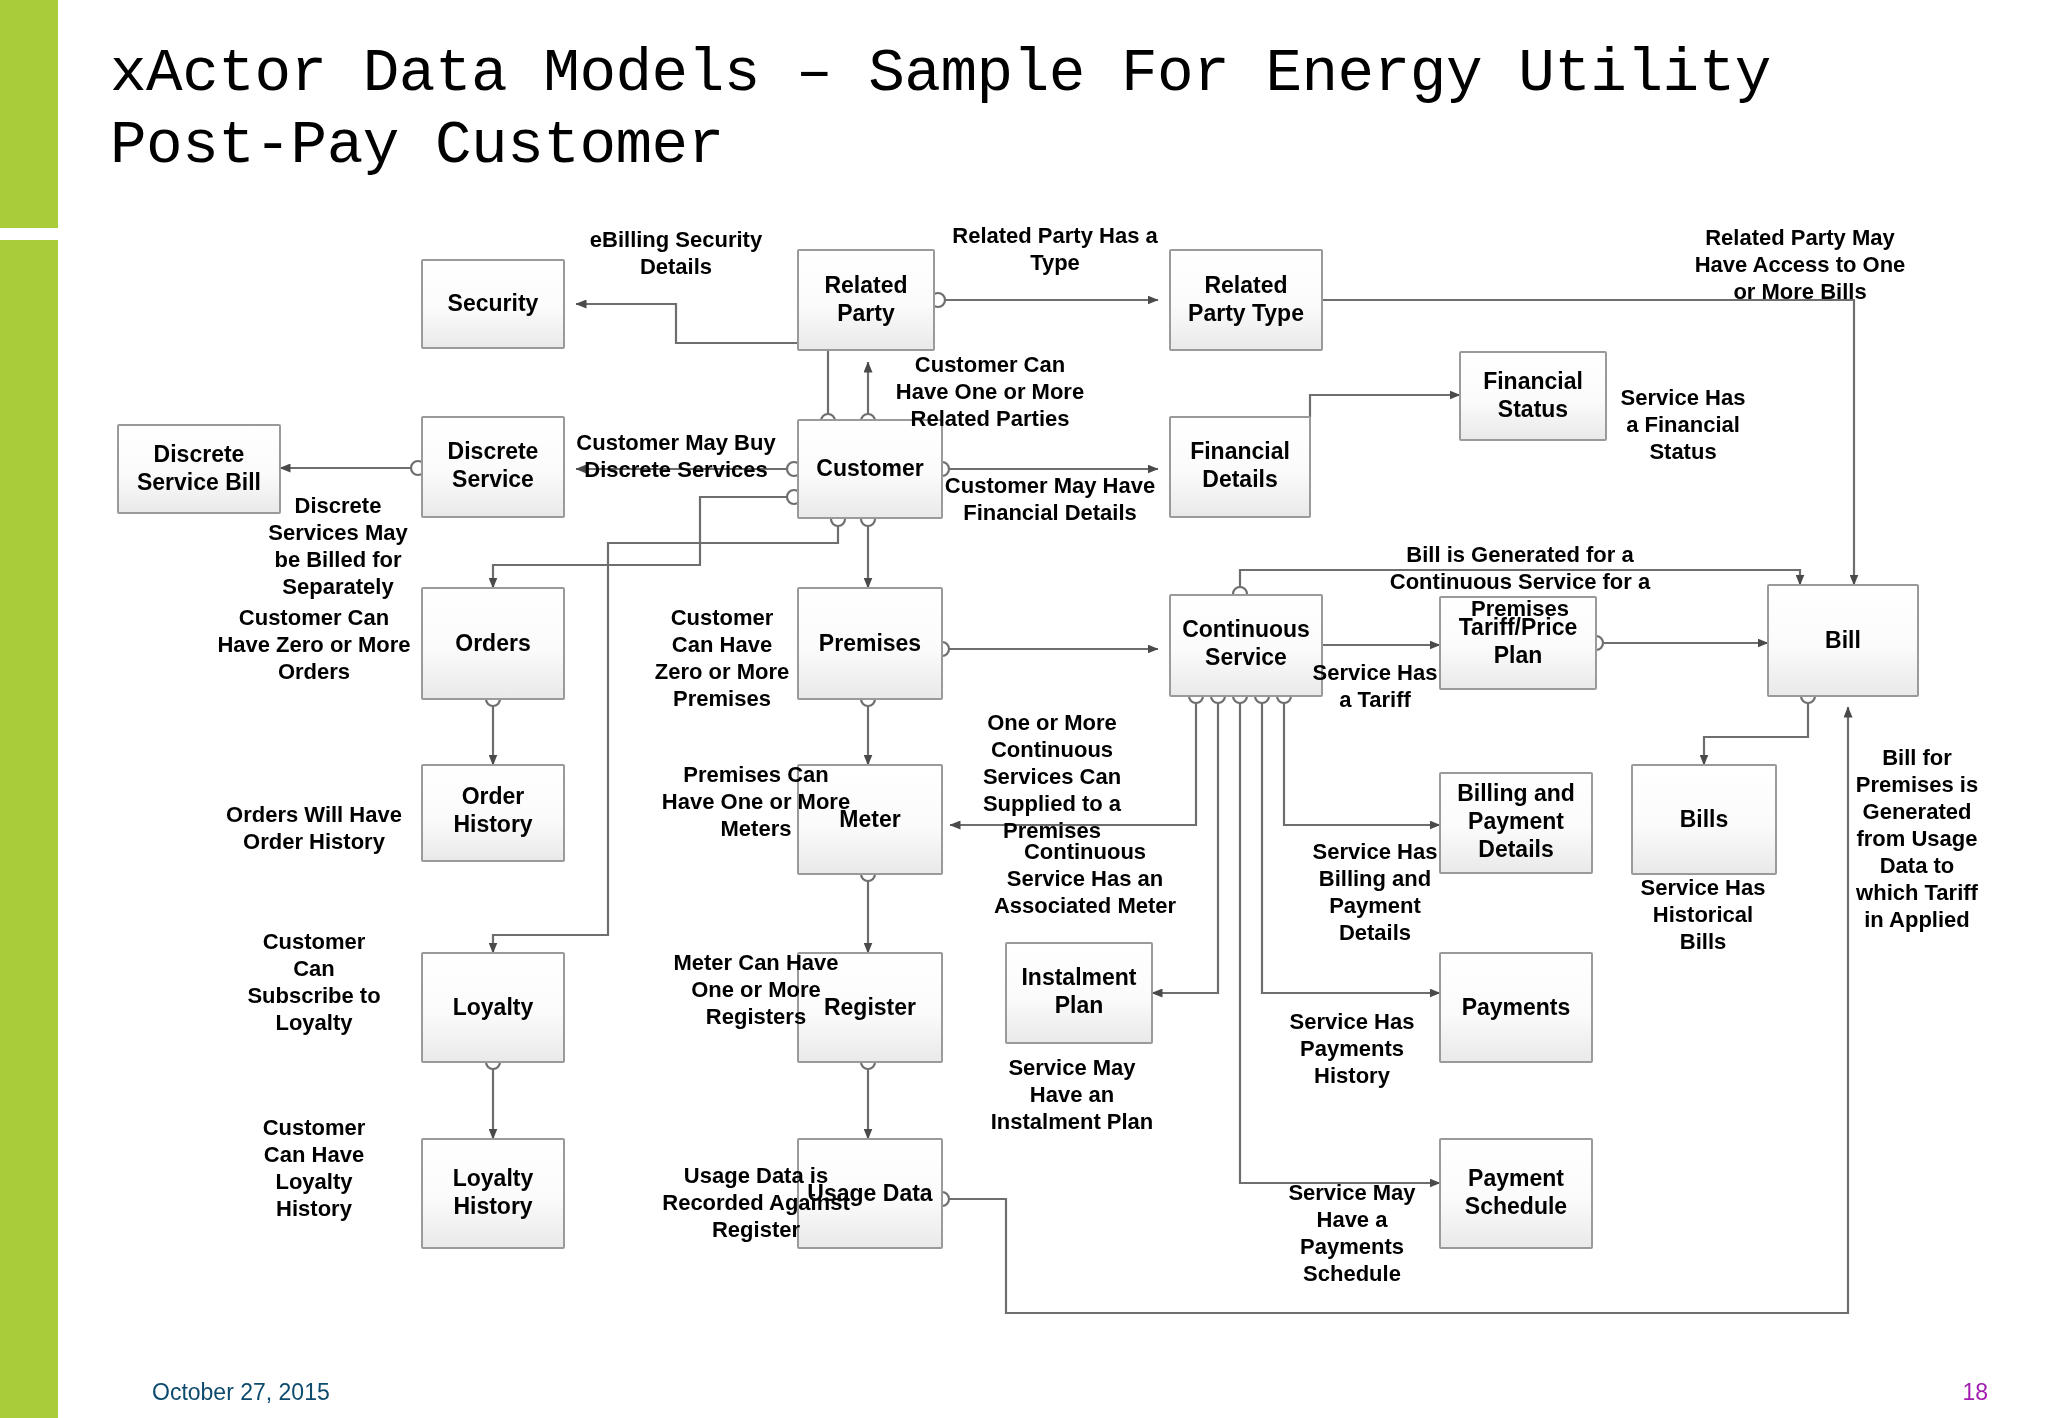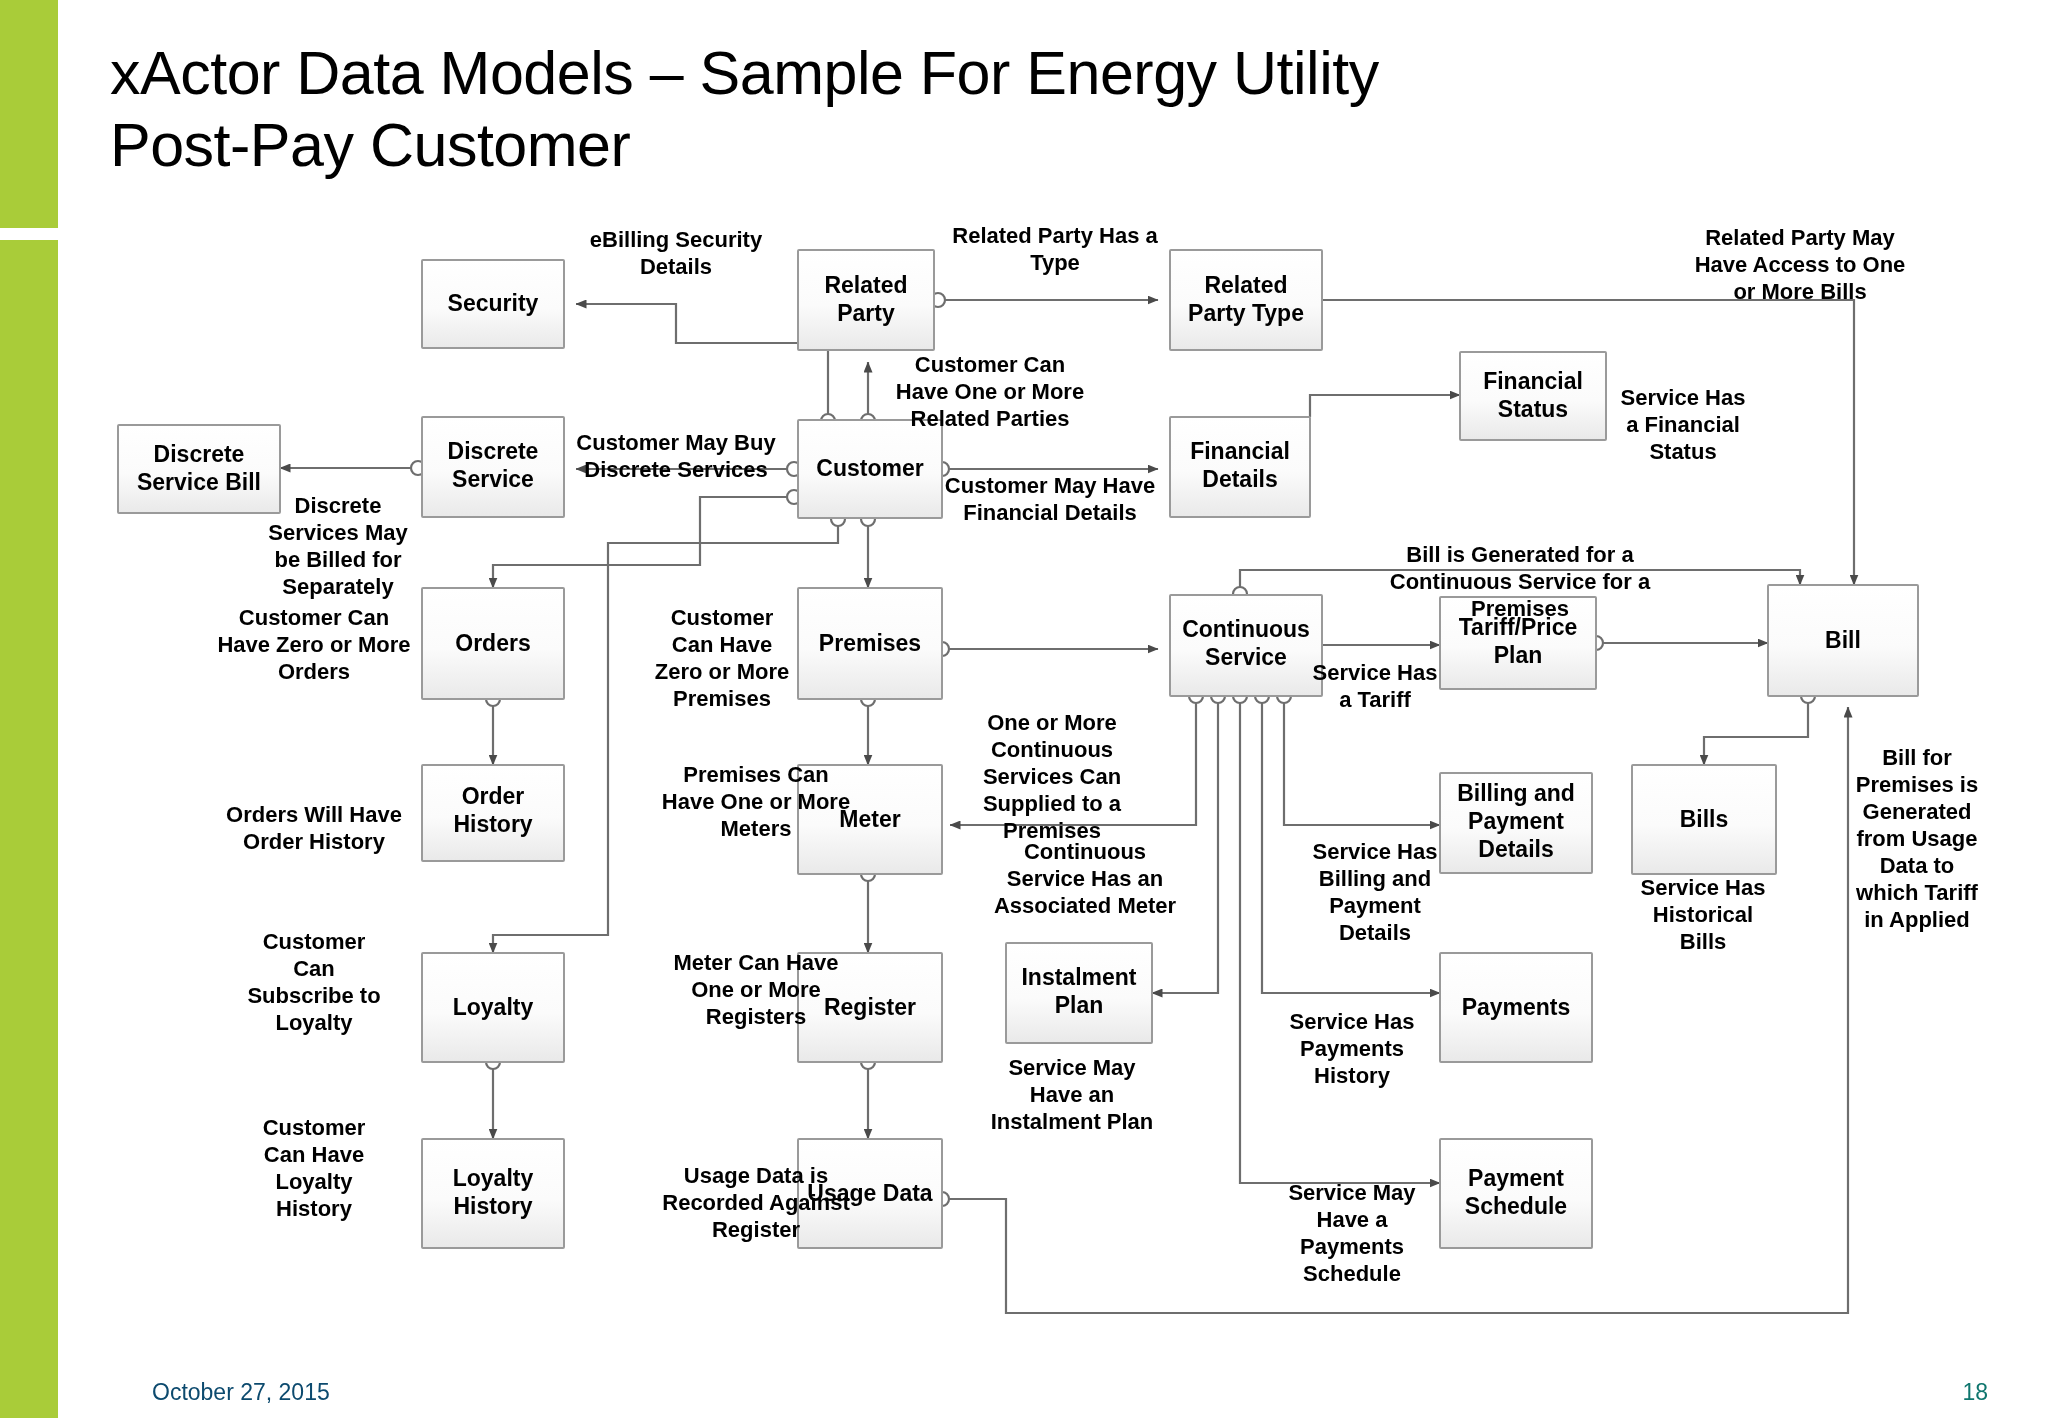--- a/index.html
+++ b/index.html
@@ -38,42 +38,42 @@
 
   
   #slide-title {
     position: absolute;
     left: 110px;
     top: 38px;
     width: 1780px;
     font-size: 61px;
     line-height: 1.18;
     color: #000000;
-    font-family: Liberation Sans, sans-serif;
+    font-family: Liberation Mono, monospace;
     font-weight: 400;
     letter-spacing: -0.5px;
     white-space: pre-line;
   }
 
   
   #footer-date {
     position: absolute;
     left: 152px;
     top: 1392px;
     transform: translateY(-50%);
     font-size: 23px;
     color: #0c4a6e;
   }
   #footer-page-number {
     position: absolute;
     right: 60px;
     top: 1392px;
     transform: translateY(-50%);
     font-size: 23px;
-    color: #0f766e;
+    color: #a21caf;
   }
 
   
   #diagram-canvas {
     position: absolute;
     left: 0;
     top: 225px;
     width: 2048px;
     height: 1155px;
   }

